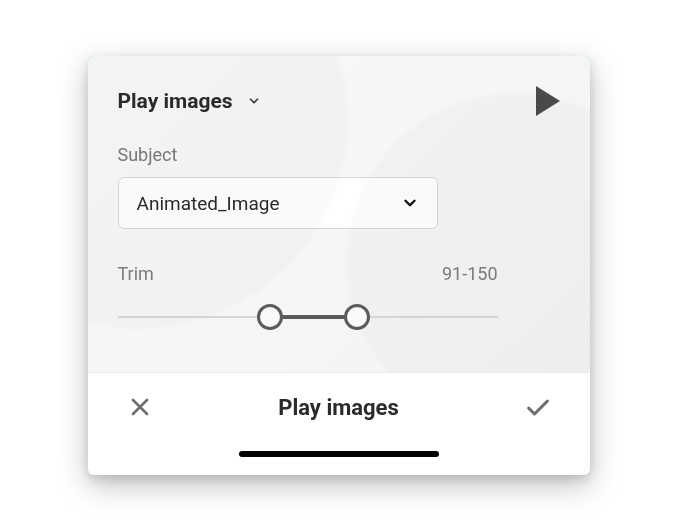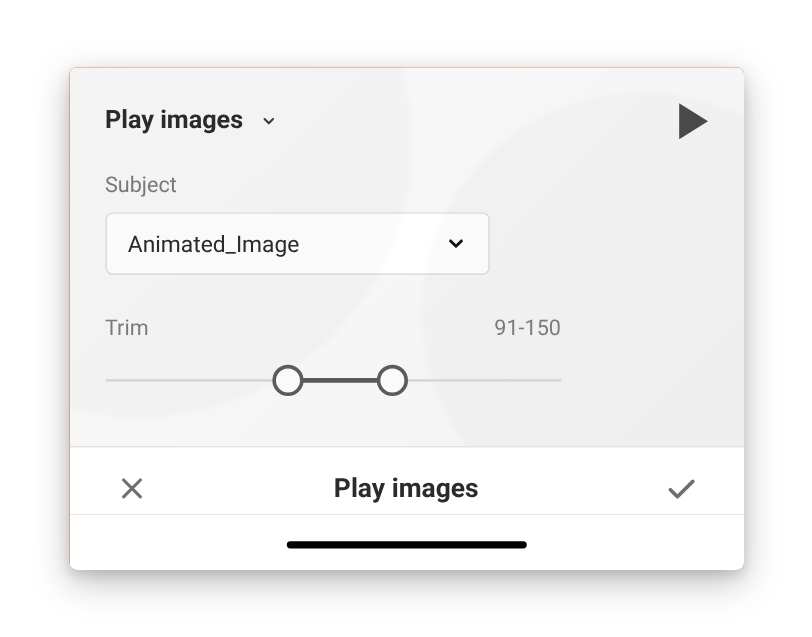--- a/index.html
+++ b/index.html
@@ -6,22 +6,22 @@
     body {
       font-family: -apple-system, BlinkMacSystemFont, "Segoe UI", Roboto, Helvetica, Arial, sans-serif;
       background: #fff;
       width: 677px;
       height: 531px;
       display: flex;
       align-items: center;
       justify-content: center;
     }
     .panel {
-      width: 562px;
-      background: #c2410c;
+      width: 502px;
+      background: #86efac;
       border-radius: 6px;
       box-shadow: 0 10px 30px rgba(0,0,0,0.25), 0 4px 10px rgba(0,0,0,0.12);
       overflow: hidden;
       position: relative;
     }
     .upper {
       padding: 30px 30px 40px 30px;
       background: linear-gradient(135deg, #f9f9f9 0%, #f3f3f3 100%);
       position: relative;
     }

